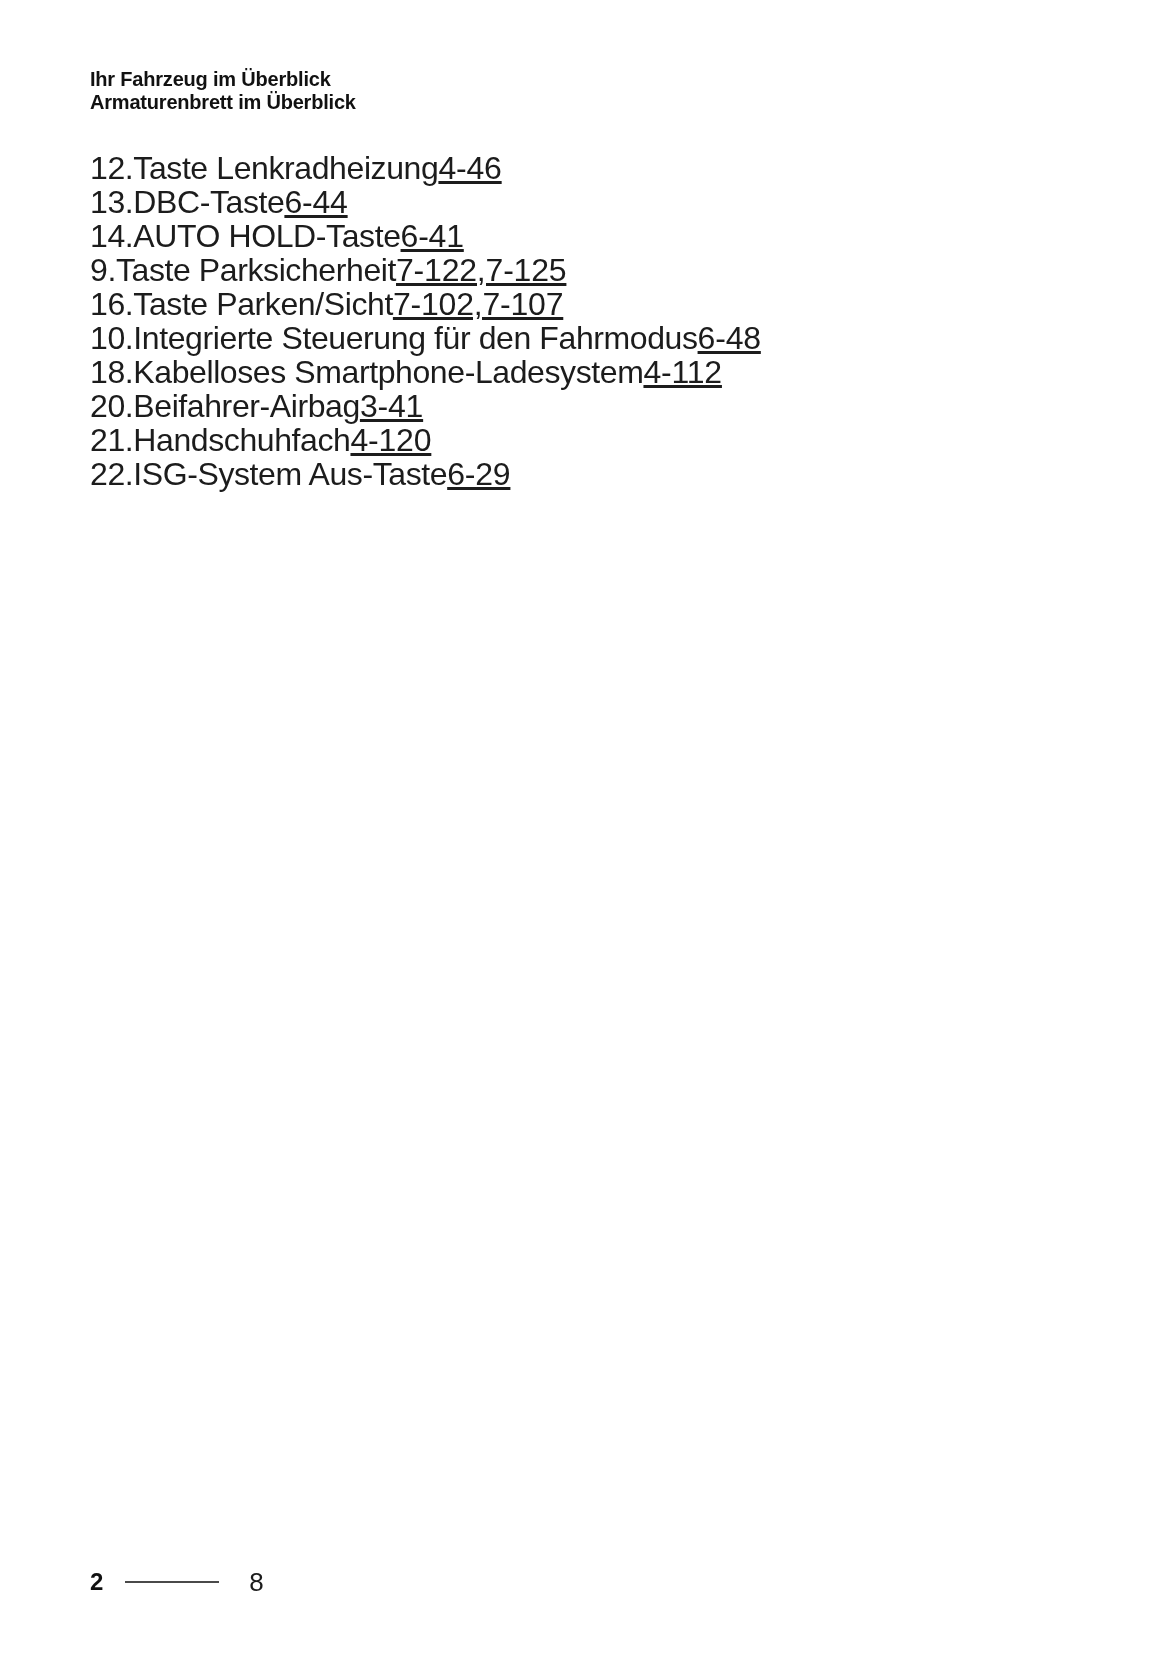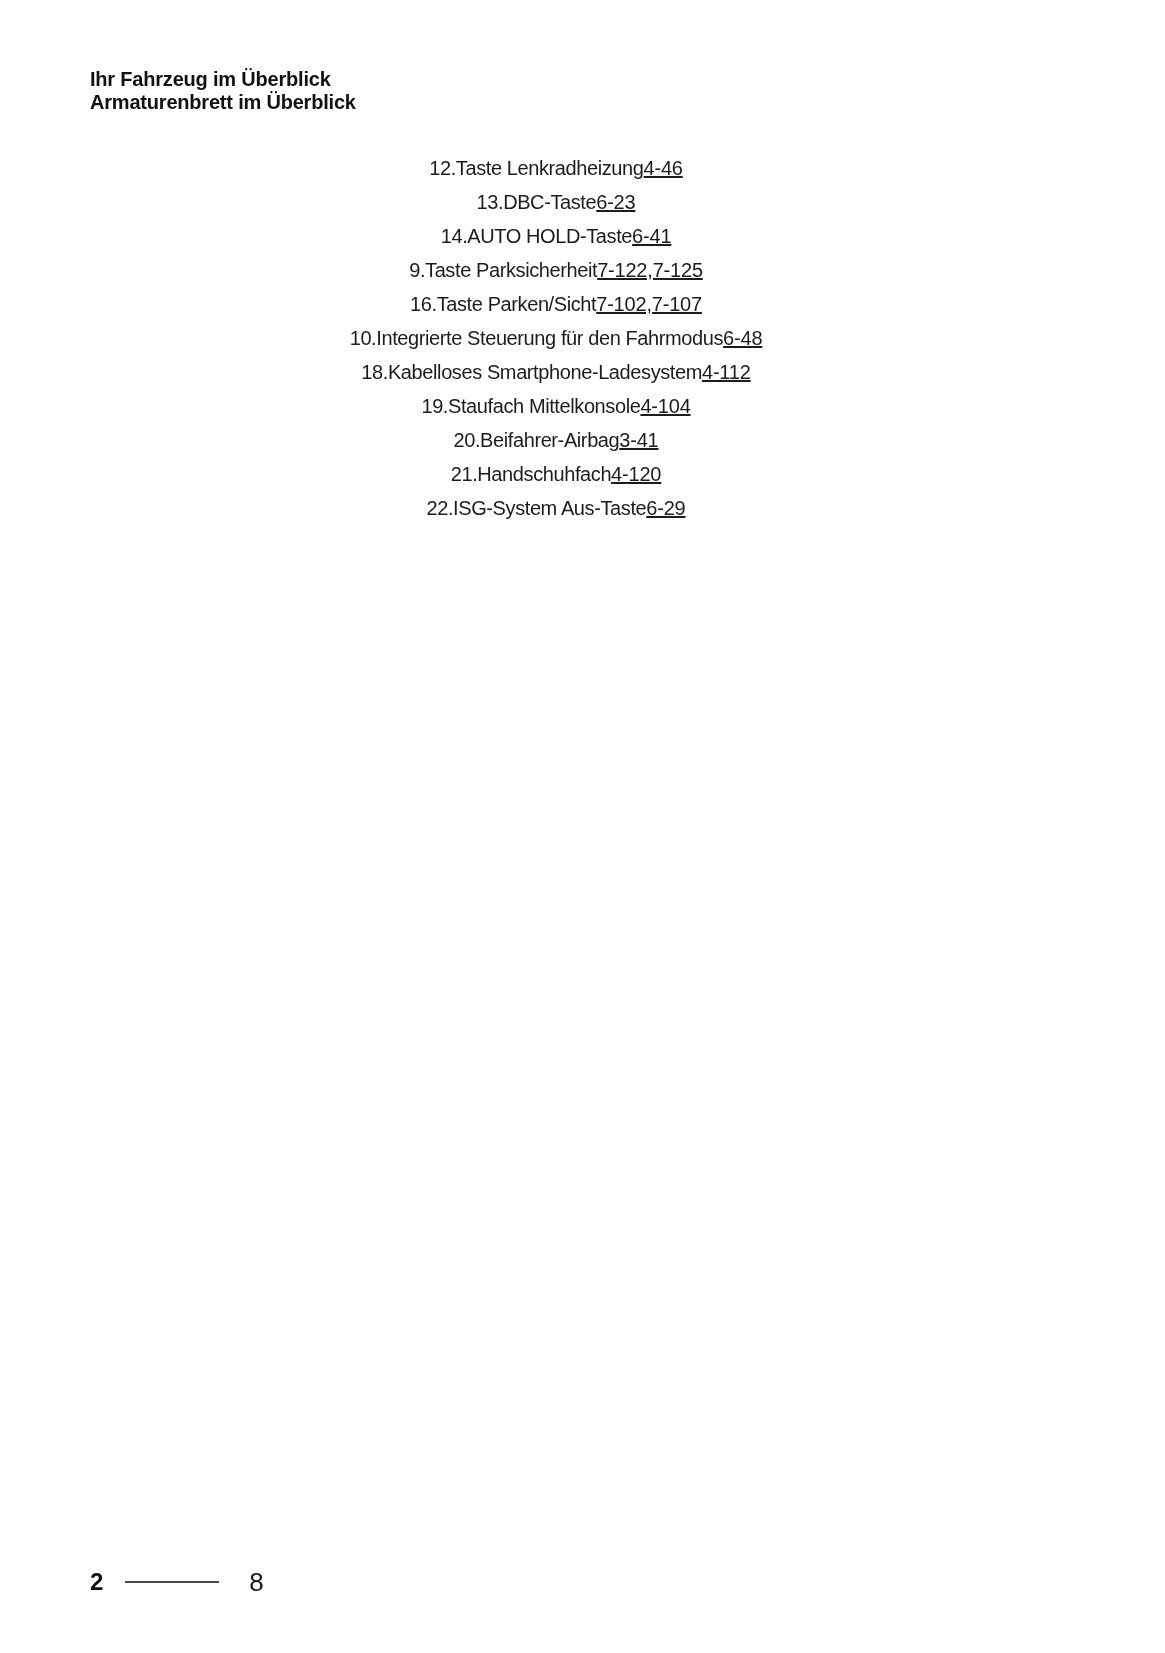--- a/index.html
+++ b/index.html
@@ -29,25 +29,25 @@
     flex-direction: column;
   }
   .toc {
     position: absolute;
     top: 151px;
     left: 90px;
     right: 143px;
   }
   .toc-row {
     display: flex;
-    justify-content: center;
+    justify-content: flex-start;
     align-items: baseline;
     height: 34px;
     line-height: 34px;
-    font-size: 20px;
+    font-size: 32px;
     font-weight: 400;
     color: #1c1c1c;
     letter-spacing: -0.4px;
     white-space: nowrap;
   }
   .toc-row .page-ref {
     letter-spacing: -0.2px;
     text-decoration: underline;
   }
   .page-footer {
@@ -84,21 +84,21 @@
   <span>Armaturenbrett im Überblick</span>
 </header>
 
 <main class="toc">
   <div class="toc-row">
     <span>12.Taste Lenkradheizung</span>
     <span class="page-ref">4-46</span>
   </div>
   <div class="toc-row">
     <span>13.DBC-Taste</span>
-    <span class="page-ref">6-23</span>
+    <span class="page-ref">6-44</span>
   </div>
   <div class="toc-row">
     <span>14.AUTO HOLD-Taste</span>
     <span class="page-ref">6-41</span>
   </div>
   <div class="toc-row">
     <span>9.Taste Parksicherheit</span>
     <span class="page-ref">7-122,7-125</span>
   </div>
   <div class="toc-row">
@@ -107,24 +107,20 @@
   </div>
   <div class="toc-row">
     <span>10.Integrierte Steuerung für den Fahrmodus</span>
     <span class="page-ref">6-48</span>
   </div>
   <div class="toc-row">
     <span>18.Kabelloses Smartphone-Ladesystem</span>
     <span class="page-ref">4-112</span>
   </div>
   <div class="toc-row">
-    <span>19.Staufach Mittelkonsole</span>
-    <span class="page-ref">4-104</span>
-  </div>
-  <div class="toc-row">
     <span>20.Beifahrer-Airbag</span>
     <span class="page-ref">3-41</span>
   </div>
   <div class="toc-row">
     <span>21.Handschuhfach</span>
     <span class="page-ref">4-120</span>
   </div>
   <div class="toc-row">
     <span>22.ISG-System Aus-Taste</span>
     <span class="page-ref">6-29</span>

